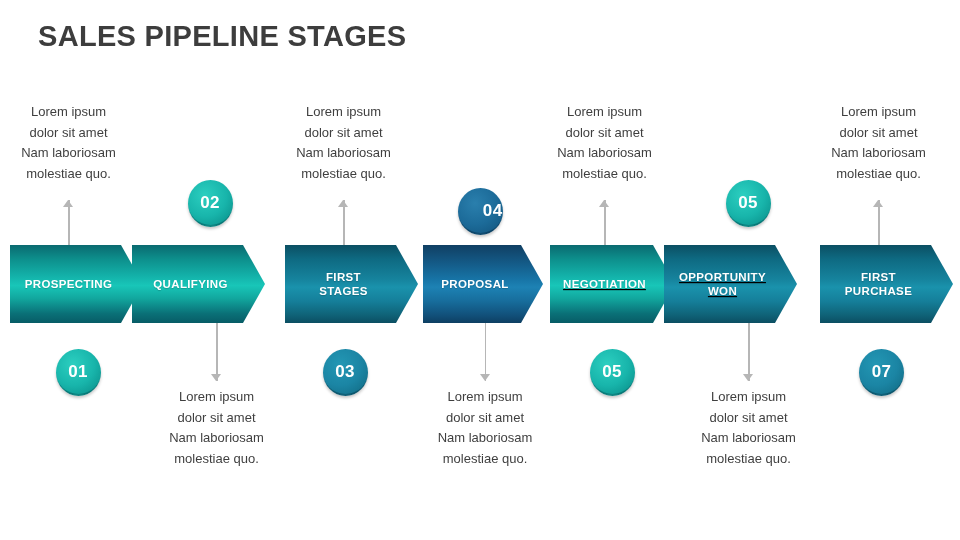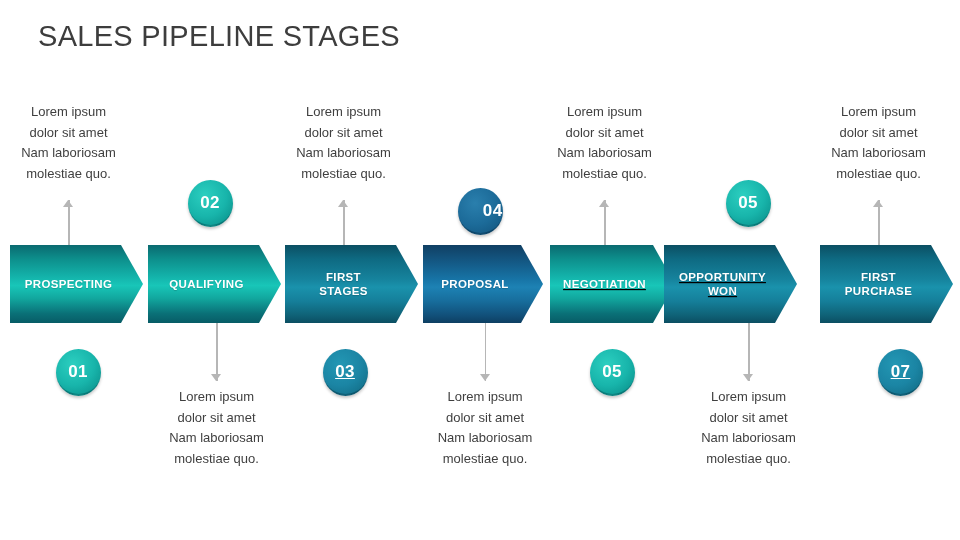--- a/index.html
+++ b/index.html
@@ -9,21 +9,21 @@
     font-family:"Liberation Sans", sans-serif;
     overflow:hidden;
     position:relative;
   }
   #stage{position:relative;width:960px;height:540px;}
 
   .page-title{
     position:absolute;
     left:38px; top:20px;
     font-size:29px;
-    font-weight:normal;
+    font-weight:bold;
     letter-spacing:0.3px;
     color:#3d3d3d;
     white-space:nowrap;
   }
 
   
   .chev{
     position:absolute;
     top:245px;
     height:78px;
@@ -74,21 +74,20 @@
     box-shadow:0 2px 3px rgba(0,0,0,0.22);
   }
   .badge.c-teal{
     background:radial-gradient(circle at 38% 34%, #2ccfc0 0%, #18b5ab 52%, #0f9d96 78%, #0b8a87 100%);
     border-bottom:2px solid rgba(6,90,92,0.55);
     align-items:center;
   }
   .badge.c-tealblue{
     background:radial-gradient(circle at 38% 34%, #2397b4 0%, #1b85a4 52%, #157590 78%, #116379 100%);
     border-bottom:2px solid rgba(8,62,80,0.55);
-    text-decoration:underline;
   }
   .badge.c-blue{
     background:radial-gradient(circle at 38% 34%, #2a7fad 0%, #1c6b99 52%, #165d88 78%, #124f74 100%);
     border-bottom:2px solid rgba(8,48,74,0.55);
   }
 
   
   .desc{
     position:absolute;
     width:150px;
@@ -133,21 +132,21 @@
       <div class="desc" style="left: -6.5px; top: 102px;">
         <div>Lorem ipsum</div>
         <div>dolor sit amet</div>
         <div>Nam laboriosam</div>
         <div>molestiae quo.</div>
       </div>
       <div class="conn up" style="top: 200px; height: 45px; left: 63px;">
         <div class="stem"></div>
         <div class="head"></div>
       </div>
-      <div class="chev teal" style="left: 148px; width: 133px;">
+      <div class="chev teal" style="left: 132px; width: 133px;">
         <div class="chev-label">
           <div>QUALIFYING</div>
         </div>
       </div>
       <div class="badge c-teal" style="left: 187.5px; top: 180px;">
         <span>02</span>
       </div>
       <div class="desc" style="left: 141.5px; top: 387px;">
         <div>Lorem ipsum</div>
         <div>dolor sit amet</div>
@@ -231,21 +230,21 @@
       <div class="conn down" style="top: 323px; height: 58px; left: 743px;">
         <div class="stem"></div>
         <div class="head"></div>
       </div>
       <div class="chev tealblue" style="left: 820px; width: 133px;">
         <div class="chev-label">
           <div>FIRST</div>
           <div>PURCHASE</div>
         </div>
       </div>
-      <div class="badge c-tealblue" style="left: 878px; top: 349px;">
+      <div class="badge c-tealblue" style="left: 859px; top: 349px;">
         <span>07</span>
       </div>
       <div class="desc" style="left: 803.5px; top: 102px;">
         <div>Lorem ipsum</div>
         <div>dolor sit amet</div>
         <div>Nam laboriosam</div>
         <div>molestiae quo.</div>
       </div>
       <div class="conn up" style="top: 200px; height: 45px; left: 873px;">
         <div class="stem"></div>

